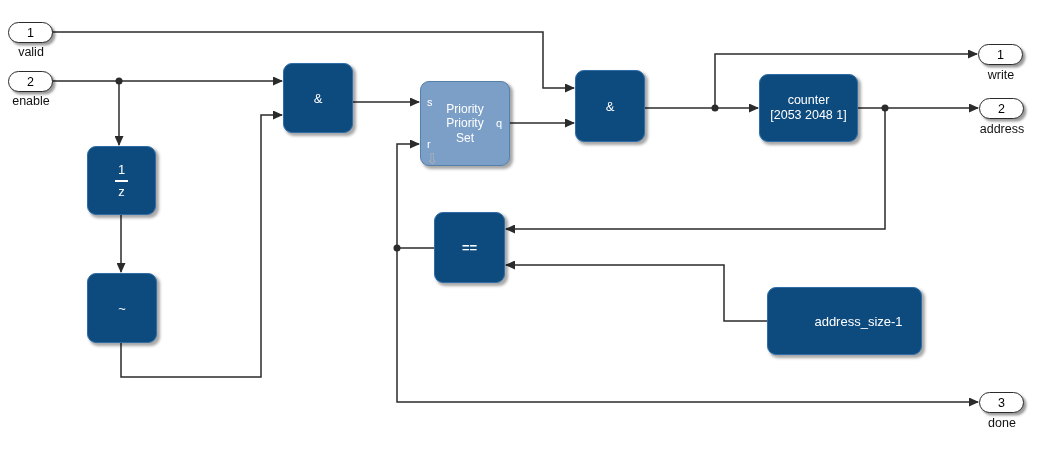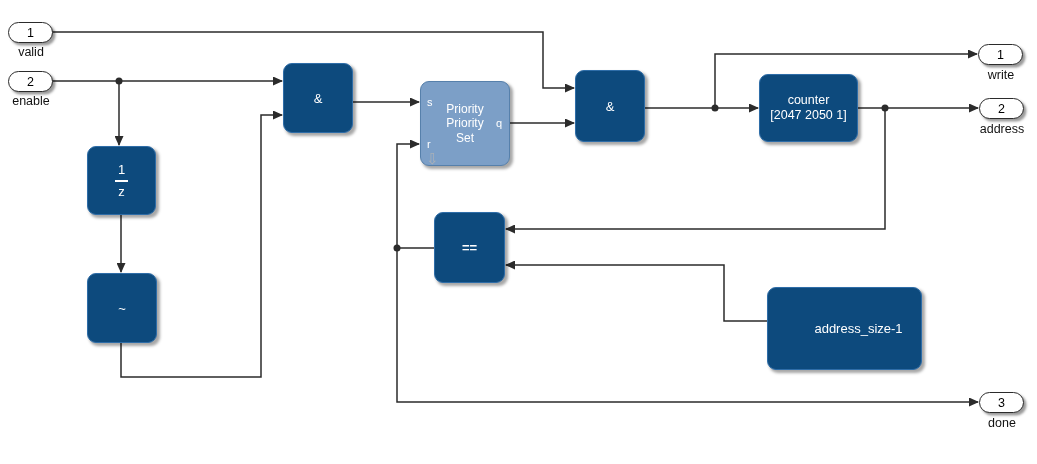--- a/index.html
+++ b/index.html
@@ -111,28 +111,28 @@
     <span class="port-label-inner" style="right:7px; top:34px;">q</span>
     <span class="latch-badge">⇩</span>
   </div>
 
   <div class="block" style="left:575px; top:70px; width:70px; height:72px;">
     <span>&amp;</span>
   </div>
 
   <div class="block" style="left:759px; top:74px; width:99px; height:68px; font-size:12.5px;">
     <span>counter</span>
-    <span>[2047 2050 1]</span>
+    <span>[2053 2048 1]</span>
   </div>
 
   <div class="block" style="left:434px; top:212px; width:71px; height:71px; font-weight:bold;">
     <span>==</span>
   </div>
 
-  <div class="block" style="left:767px; top:287px; width:155px; height:83px;padding-left:28px;">
+  <div class="block" style="left:767px; top:287px; width:155px; height:68px;padding-left:28px;">
     <span>address_size-1</span>
   </div>
 
   <div class="port" style="left:978px; top:44px;">
     <span>1</span>
   </div>
   <div class="port-label" style="left:961px; top:68px;">write</div>
 
   <div class="port" style="left:979px; top:98px;">
     <span>2</span>

